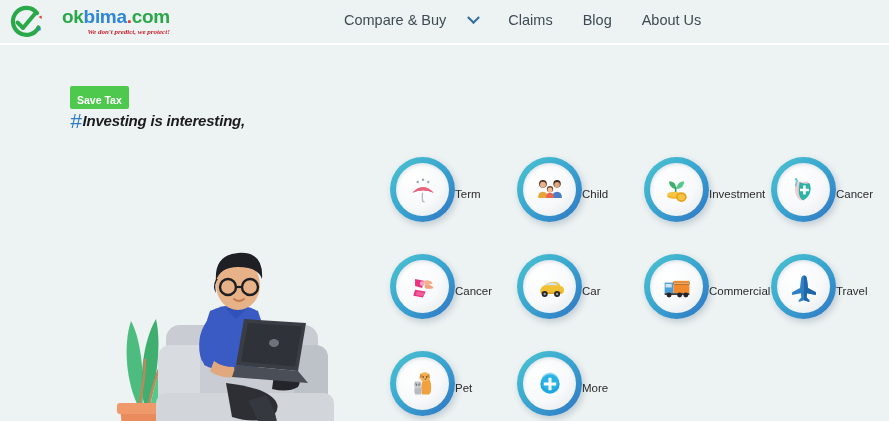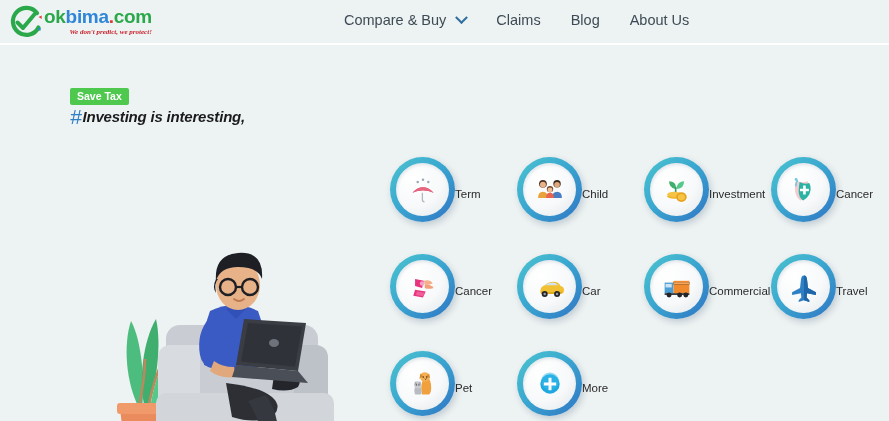--- a/index.html
+++ b/index.html
@@ -21,21 +21,21 @@
     align-items: center;
   }
   .logo-wrap {
     display: flex;
     align-items: center;
     margin-left: 6px;
     height: 40px;
   }
   .logo-mark { width: 38px; height: 38px; flex: 0 0 38px; }
   .logo-text-block {
-    margin-left: 0;
+    margin-left: 18px;
     display: flex;
     flex-direction: column;
     justify-content: center;
     height: 38px;
   }
   .logo-word {
     font-size: 19px;
     font-weight: bold;
     line-height: 20px;
     letter-spacing: -0.3px;
@@ -64,21 +64,21 @@
     display: flex;
     align-items: center;
     gap: 30px;
   }
   .nav-item {
     font-size: 14.5px;
     color: #3e4b55;
     white-space: nowrap;
     display: flex;
     align-items: center;
-    gap: 11px;
+    gap: 23px;
     cursor: pointer;
   }
   .chev {
     display: inline-block;
     width: 9px; height: 9px;
     border-right: 2px solid #2f6f9f;
     border-bottom: 2px solid #2f6f9f;
     transform: rotate(45deg) translate(-2px,-2px);
   }
 
@@ -92,21 +92,21 @@
   }
 
   
   .hero { position: absolute; left: 70px; top: 41px; width: 310px; }
   .badge {
     display: inline-block;
     background: #4ec94e;
     color: #ffffff;
     font-size: 10.5px;
     font-weight: bold;
-    padding: 2px 7px 3px 7px;
+    padding: 8px 7px 3px 7px;
     border-radius: 2px;
     line-height: 12px;
   }
   .hero-title {
     margin-top: 5px;
     color: #3a7ca5;
     font-size: 23.5px;
     font-weight: bold;
     line-height: 31px;
     letter-spacing: 0.4px;

